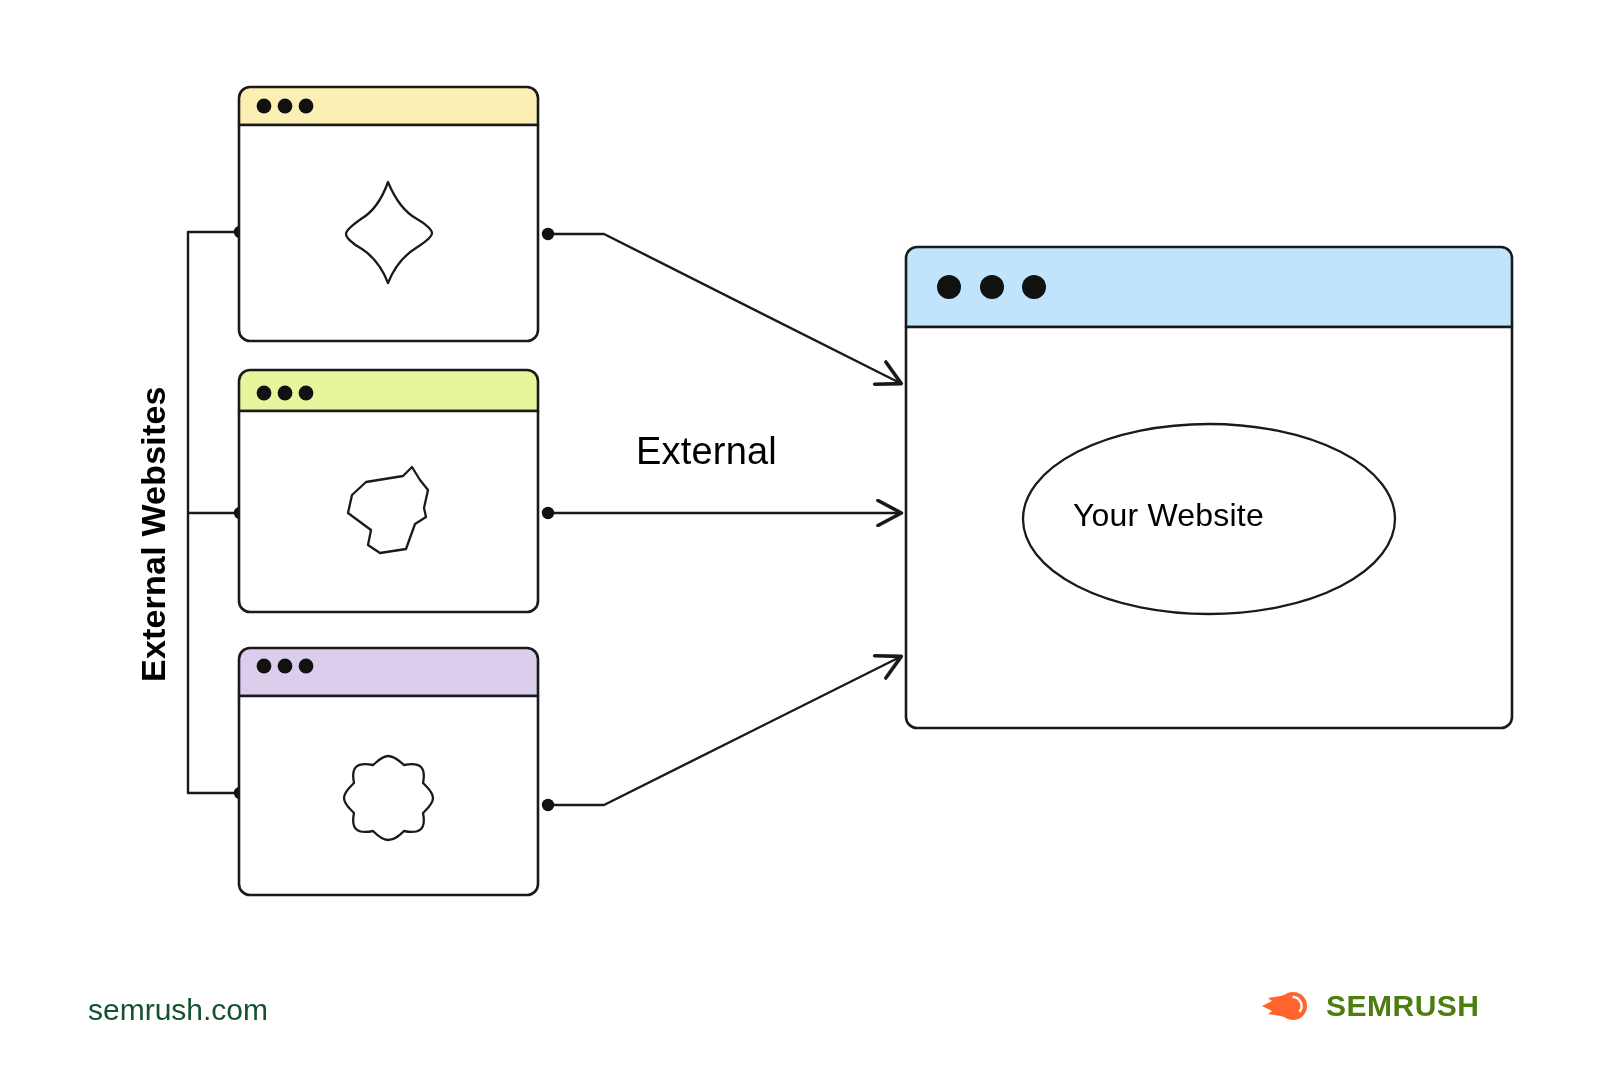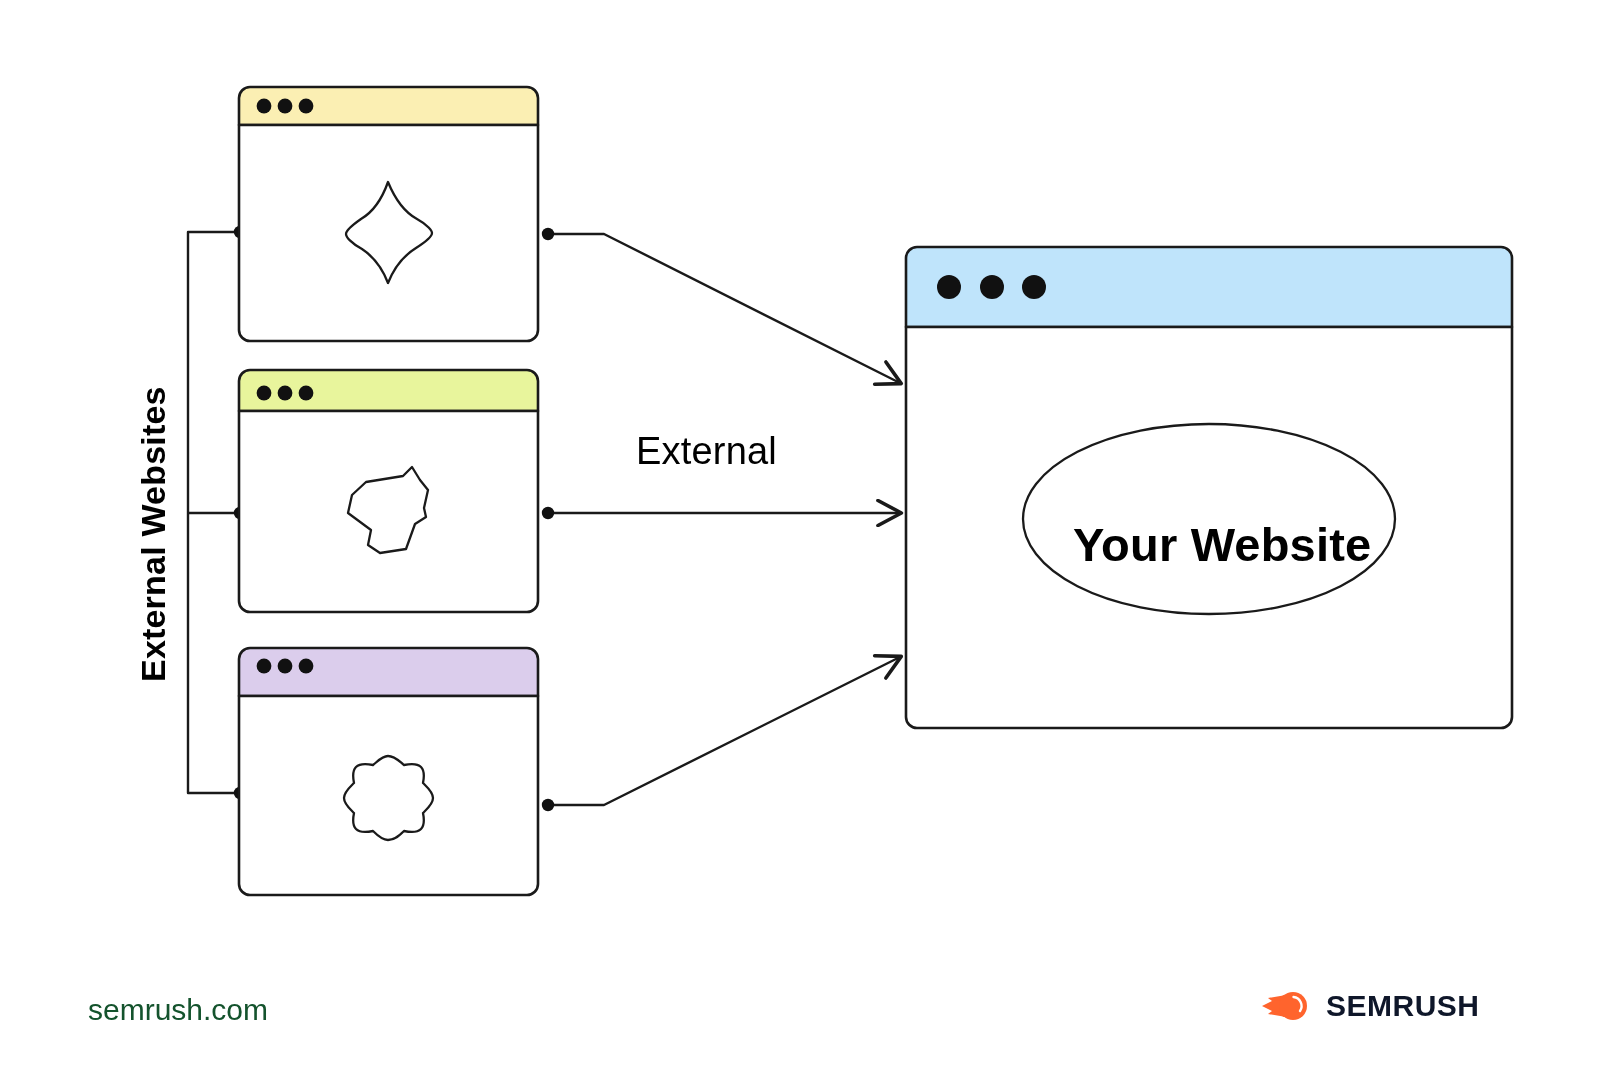--- a/index.html
+++ b/index.html
@@ -41,23 +41,23 @@
   }
   #backlinks-label {
     left: 636px;
     top: 430px;
     font-size: 38px;
     font-weight: 400;
     letter-spacing: 0.2px;
   }
   #your-website-label {
     left: 1073px;
-    top: 517px;
-    font-size: 47px;
-    font-weight: 700;
+    top: 497px;
+    font-size: 32px;
+    font-weight: 400;
     letter-spacing: 0.2px;
   }
   #source-url {
     left: 88px;
     top: 993px;
     font-size: 30px;
     font-weight: 400;
     color: #14532d;
   }
   #semrush-logo {
@@ -66,21 +66,21 @@
     top: 986px;
     height: 40px;
     display: flex;
     align-items: center;
     gap: 12px;
   }
   #semrush-wordmark {
     font-size: 30px;
     font-weight: 700;
     letter-spacing: 0.5px;
-    color: #0f172a;
+    color: #4d7c0f;
     line-height: 1;
   }
 </style>
 </head>
 <body>
 
 <div id="canvas">
 
   <svg id="diagram" viewBox="0 0 1600 1070">
     <defs>

